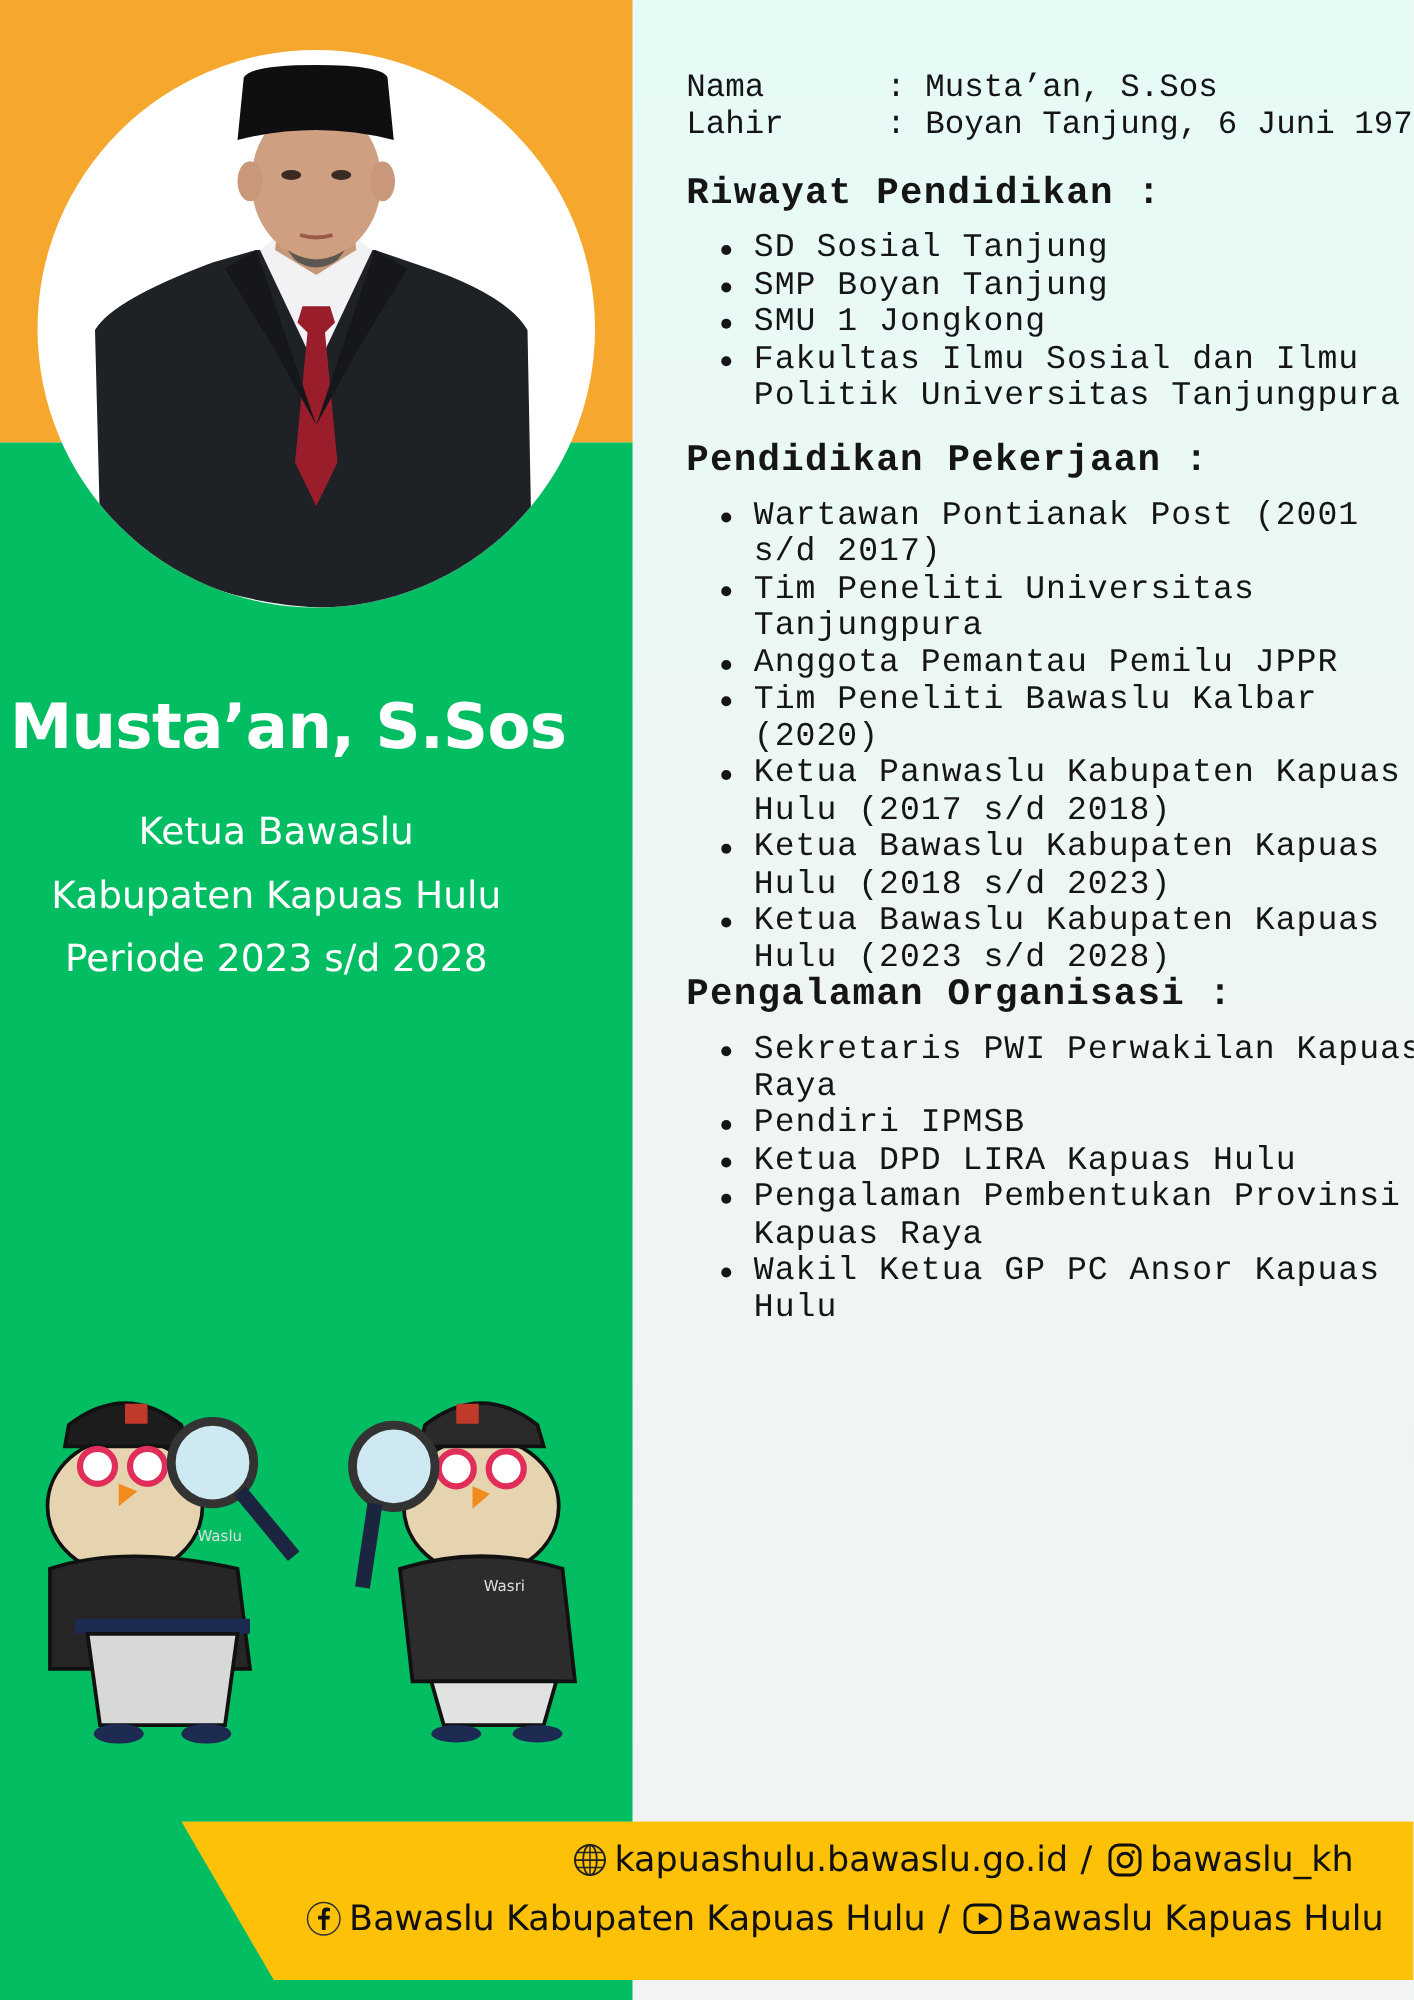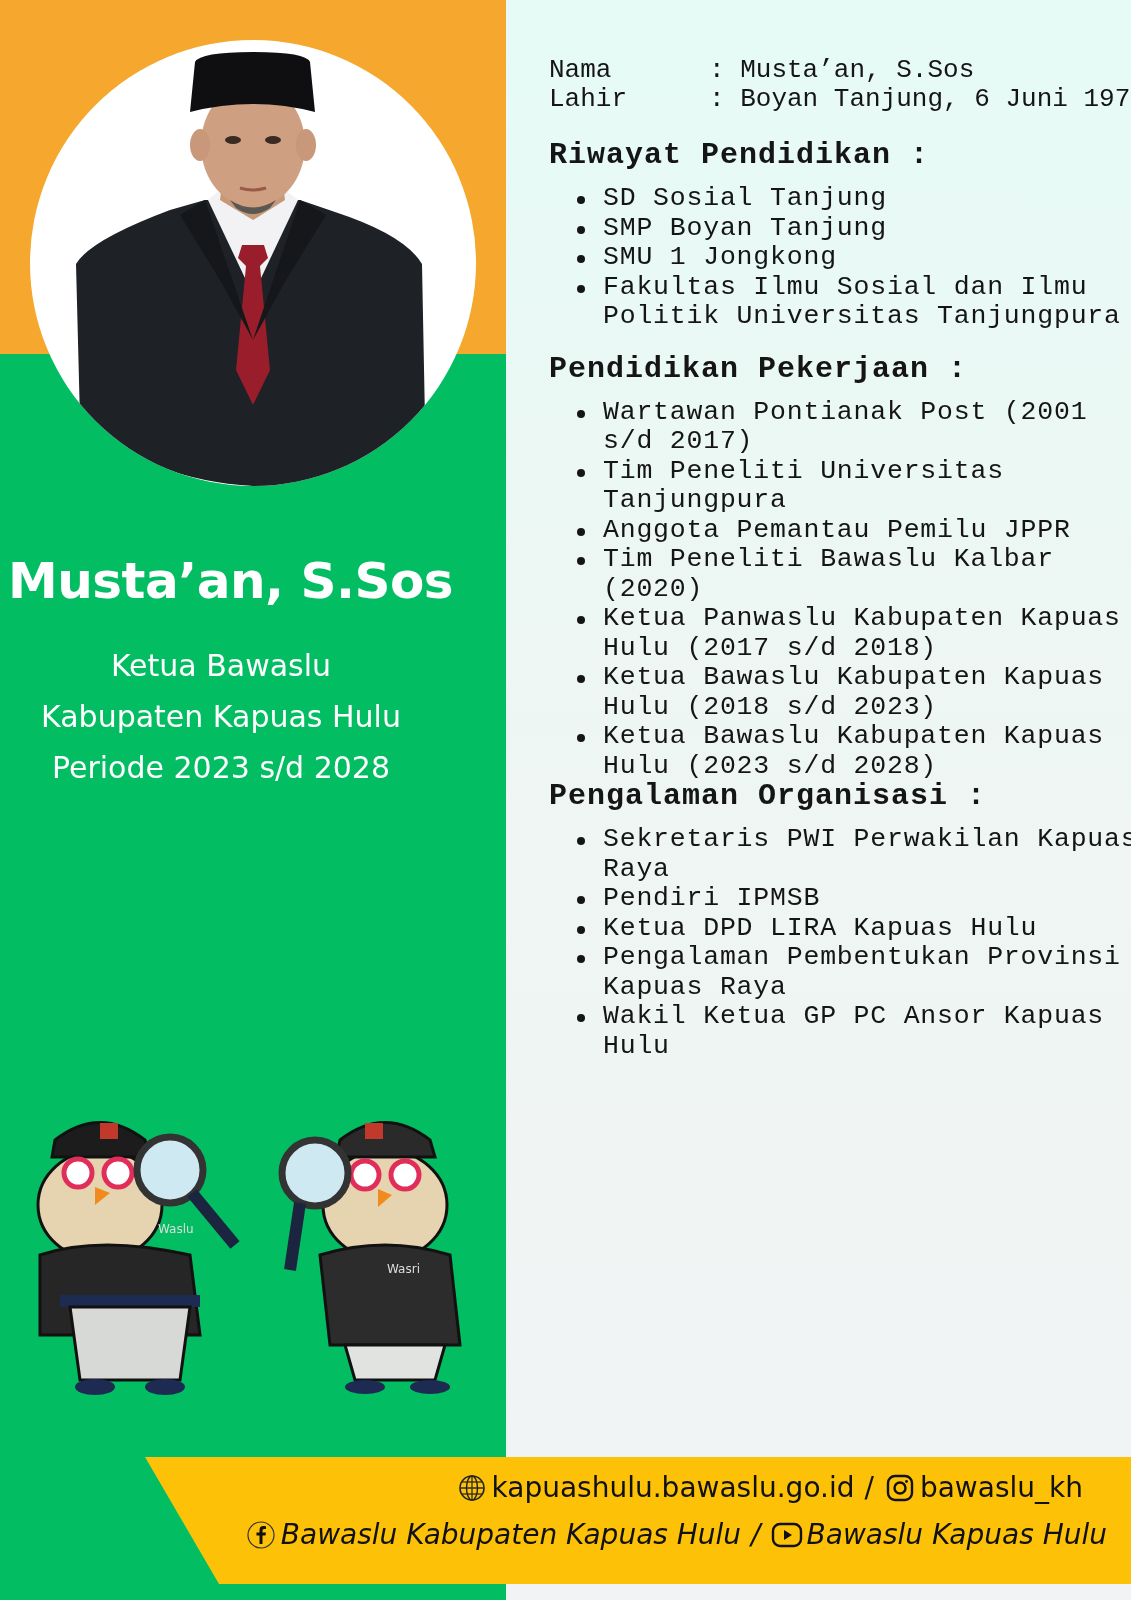--- a/index.html
+++ b/index.html
@@ -26,21 +26,21 @@
   .section-title { font-weight: bold; font-size: 30px; line-height: 30px; letter-spacing: 1px; }
   ul.bul { list-style: none; margin: 0; padding: 0 0 0 28px; }
   ul.bul li { position: relative; padding-left: 26px; font-size: 26.5px; line-height: 29.5px; letter-spacing: 0.8px; }
   ul.bul li::before { content: ""; position: absolute; left: 0; top: 12px; width: 8px; height: 8px;
     border-radius: 50%; background: #151515; }
   .banner { position: absolute; left: 145px; top: 1457px; width: 986px; height: 127px; background: #fdc208;
     clip-path: polygon(0 0, 100% 0, 100% 100%, 74px 100%); }
   .banner-line { position: absolute; right: 24px; font-family: "DejaVu Sans", sans-serif; color: #111;
     font-size: 28px; white-space: nowrap; display: flex; align-items: center; gap: 4px; }
   .banner-line.l1 { top: 1471px; right: 48px; }
-  .banner-line.l2 { top: 1518px; right: 24px; font-style: italic; }
+  .banner-line.l2 { top: 1518px; right: 24px; }
   .ico { display: inline-flex; width: 32px; height: 32px; align-items: center; justify-content: center; }
   .sep { margin: 0 6px; }
   .mascot { position: absolute; }
 </style>
 </head>
 <body>
 
 <div class="page">
   <div class="right-bg"></div>
   <div class="left-orange"></div>

